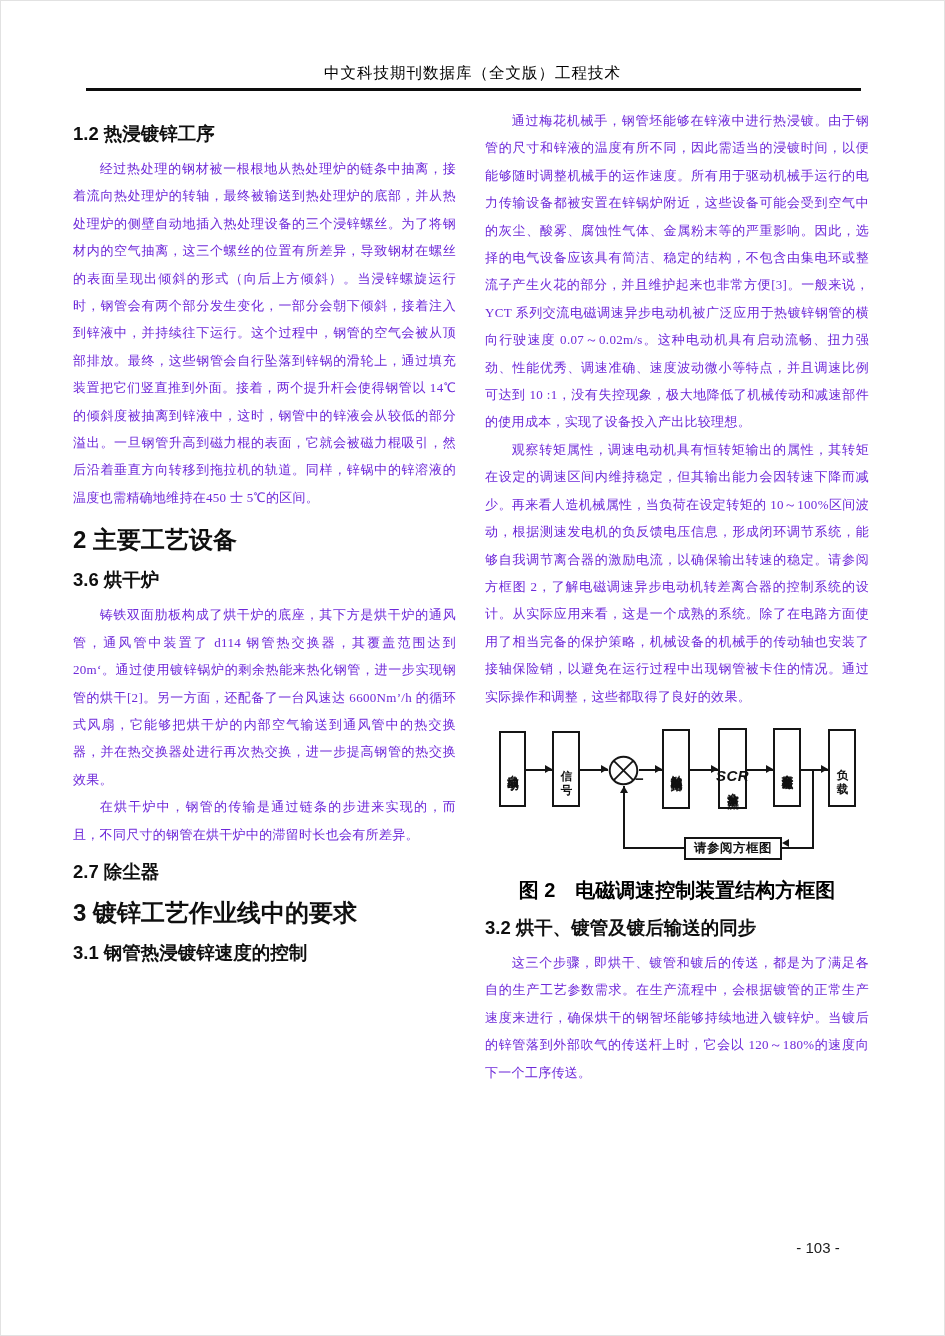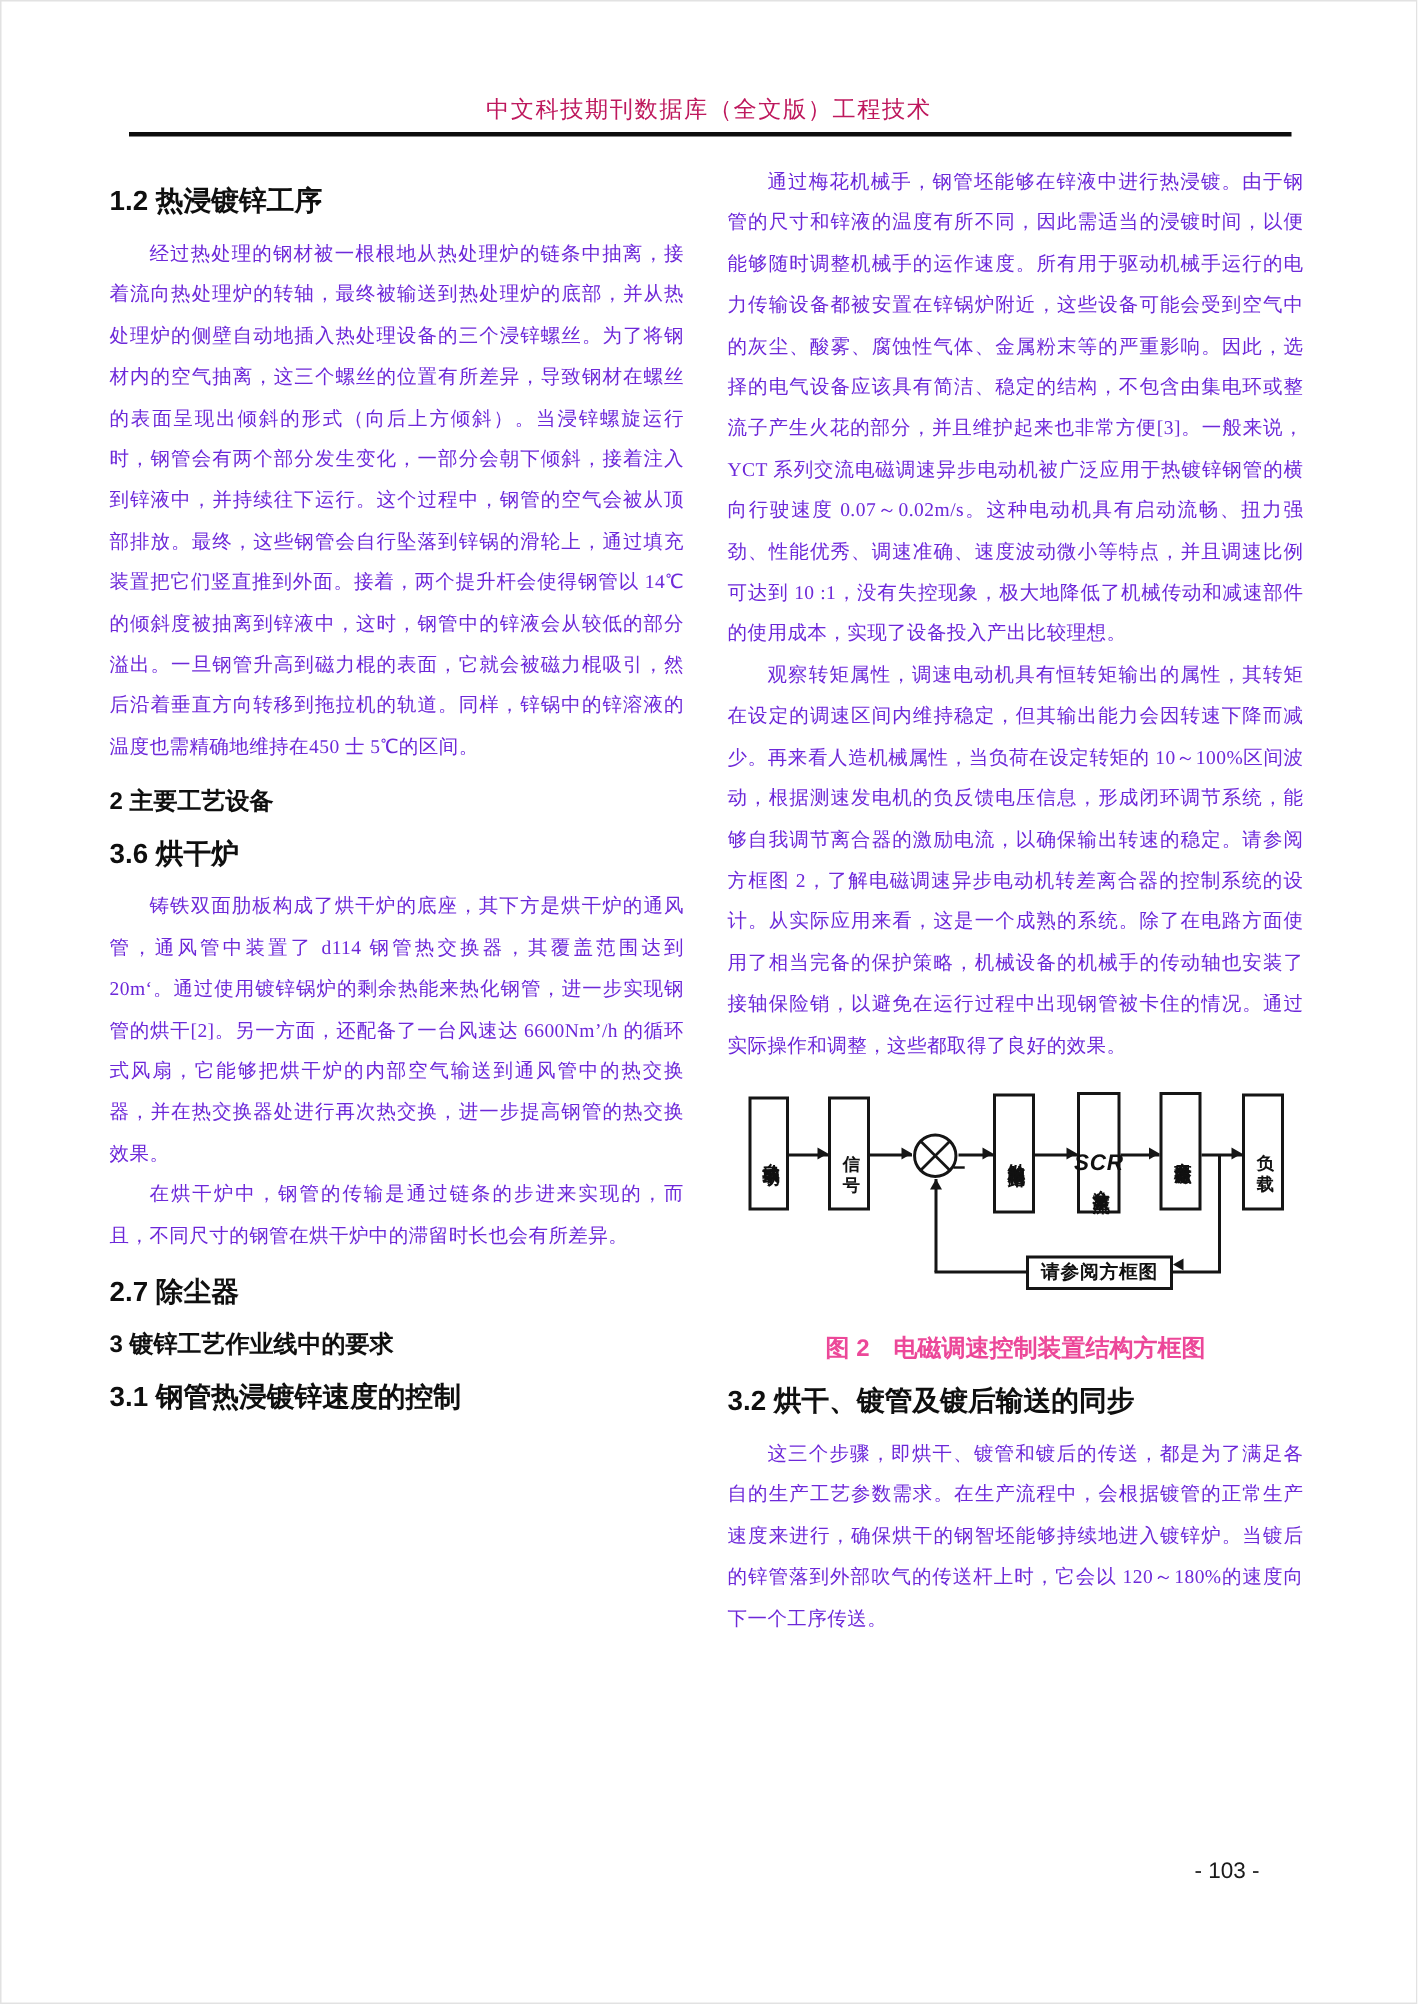--- a/index.html
+++ b/index.html
@@ -4,37 +4,37 @@
 <style>
   * { margin:0; padding:0; box-sizing:border-box; }
   html,body { background:#ffffff; }
   .page {
     position:relative; width:945px; height:1336px; margin:0 auto;
     background:#ffffff; border:1px solid #e2e2e2; overflow:hidden;
     font-family:"Liberation Serif", serif; color:#111;
   }
   .journal-header {
     position:absolute; top:62px; left:0; width:100%;
-    text-align:center; font-size:15.5px; letter-spacing:1px; color:#be185d;
+    text-align:center; font-size:15.5px; letter-spacing:1px; color:#000000;
   }
   .header-rule {
     position:absolute; top:87px; left:85px; width:775px; height:2.5px;
     background:#0d0d0d;
   }
   .col { position:absolute; }
   .col-left  { left:72px;  top:120px; width:383px; }
   .col-right { left:484px; top:106px; width:384px; }
   .para {
     font-size:13px; line-height:27.4px; letter-spacing:0.3px;
     text-align:justify; text-justify:inter-ideograph; text-indent:2.05em;
     color:#6d28d9;
   }
   .heading-1 {
     font-family:"Liberation Sans", sans-serif;
-    font-size:16px; font-weight:bold; margin:13px 0 11px; color:#0f0f0f;
+    font-size:24px; font-weight:bold; margin:13px 0 11px; color:#0f0f0f;
   }
   .heading-2 {
     font-family:"Liberation Sans", sans-serif;
     font-size:18.5px; font-weight:bold; margin:11px 0 9px; color:#0f0f0f;
   }
   .first-heading { margin-top:0; }
   
   .figure { position:relative; width:384px; height:148px; margin-top:10px; }
   .fbox {
     position:absolute; border:2px solid #151515; background:#fff;
@@ -64,22 +64,22 @@
     font-family:"Liberation Sans", sans-serif; color:#111;
   }
   .hline, .vline { position:absolute; background:#151515; }
   .hline { height:2px; }
   .vline { width:2px; }
   .ar { position:absolute; width:0; height:0; }
   .ar-right { border-top:4px solid transparent; border-bottom:4px solid transparent; border-left:7px solid #151515; }
   .ar-left  { border-top:4px solid transparent; border-bottom:4px solid transparent; border-right:7px solid #151515; }
   .ar-up    { border-left:4px solid transparent; border-right:4px solid transparent; border-bottom:7px solid #151515; }
   .fig-caption {
-    margin-top:21px; text-align:center; font-weight:bold; font-size:16px;
-    font-family:"Liberation Sans", sans-serif; color:#ec4899;
+    margin-top:9px; text-align:center; font-weight:bold; font-size:20px;
+    font-family:"Liberation Sans", sans-serif; color:#000000;
   }
   .page-number {
     position:absolute; left:737px; top:1238px; width:160px; text-align:center;
     font-family:"Liberation Sans", sans-serif; font-size:15px; color:#1a1a1a;
   }
 </style>
 </head>
 <body>
 
 <div class="page">

